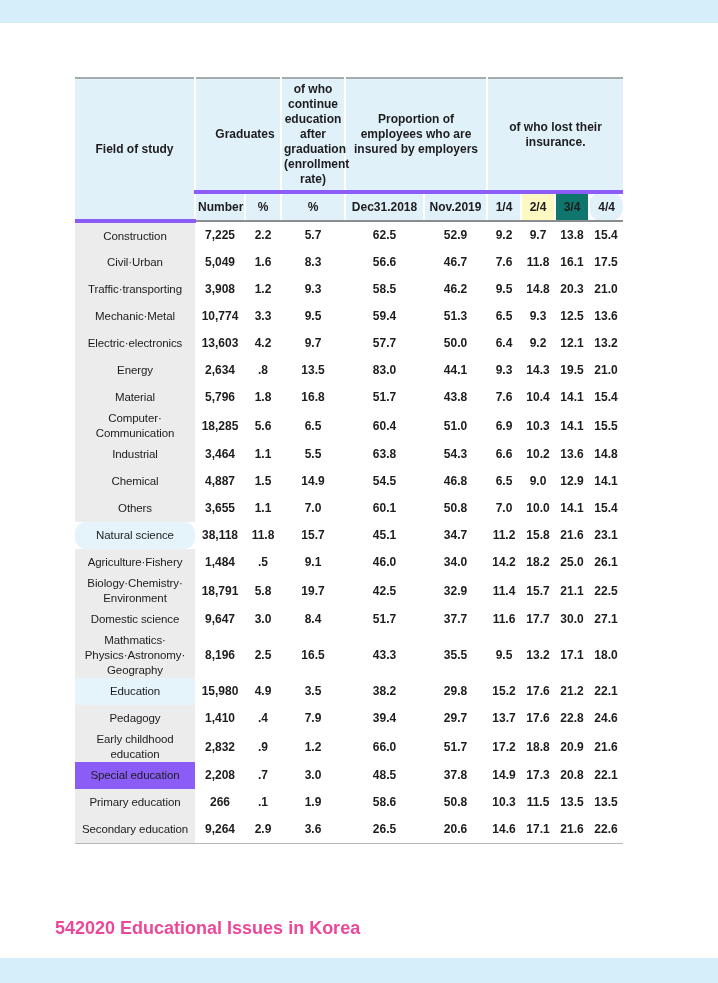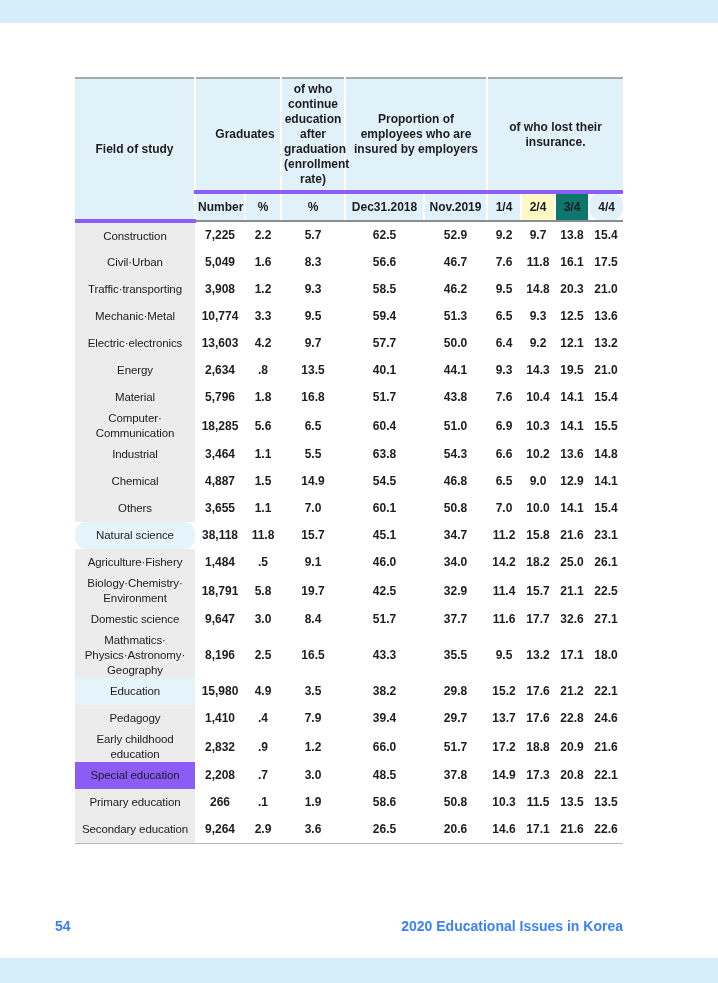--- a/index.html
+++ b/index.html
@@ -32,22 +32,22 @@
     font-size:12px; font-weight:600; text-align:center; vertical-align:middle;
     padding:6px 1px; line-height:15px; background:#ffffff;
   }
   tbody td.field {
     font-size:11.5px; font-weight:400; white-space:pre-line; padding:0 2px;
     letter-spacing:-0.1px;
   }
 
   .footer {
     position:absolute; left:55px; top:918px; width:568px;
-    display:flex; justify-content:space-between; align-items:baseline;
-    color:#3b82f6; font-size:14px;
+    display:flex; align-items:baseline;
+    color:#ec4899; font-size:18px;
   }
   .footer .pageno { font-weight:600; }
   .footer .booktitle { font-weight:700; }
 </style>
 </head>
 <body>
 
 <div class="page">
 
   <div class="band band-top" style="background: rgb(214, 238, 249);"></div>
@@ -145,21 +145,21 @@
             <td class="num">6.4</td>
             <td class="num">9.2</td>
             <td class="num">12.1</td>
             <td class="num">13.2</td>
           </tr>
           <tr>
             <td class="field" style="background: rgb(236, 236, 236);">Energy</td>
             <td class="num">2,634</td>
             <td class="num">.8</td>
             <td class="num">13.5</td>
-            <td class="num">40.1</td>
+            <td class="num">83.0</td>
             <td class="num">44.1</td>
             <td class="num">9.3</td>
             <td class="num">14.3</td>
             <td class="num">19.5</td>
             <td class="num">21.0</td>
           </tr>
           <tr>
             <td class="field" style="background: rgb(236, 236, 236);">Material</td>
             <td class="num">5,796</td>
             <td class="num">1.8</td>
@@ -259,21 +259,21 @@
           </tr>
           <tr>
             <td class="field" style="background: rgb(236, 236, 236);">Domestic science</td>
             <td class="num">9,647</td>
             <td class="num">3.0</td>
             <td class="num">8.4</td>
             <td class="num">51.7</td>
             <td class="num">37.7</td>
             <td class="num">11.6</td>
             <td class="num">17.7</td>
-            <td class="num">32.6</td>
+            <td class="num">30.0</td>
             <td class="num">27.1</td>
           </tr>
           <tr>
             <td class="field" style="background: rgb(236, 236, 236);">Mathmatics·
 Physics·Astronomy·
 Geography</td>
             <td class="num">8,196</td>
             <td class="num">2.5</td>
             <td class="num">16.5</td>
             <td class="num">43.3</td>

